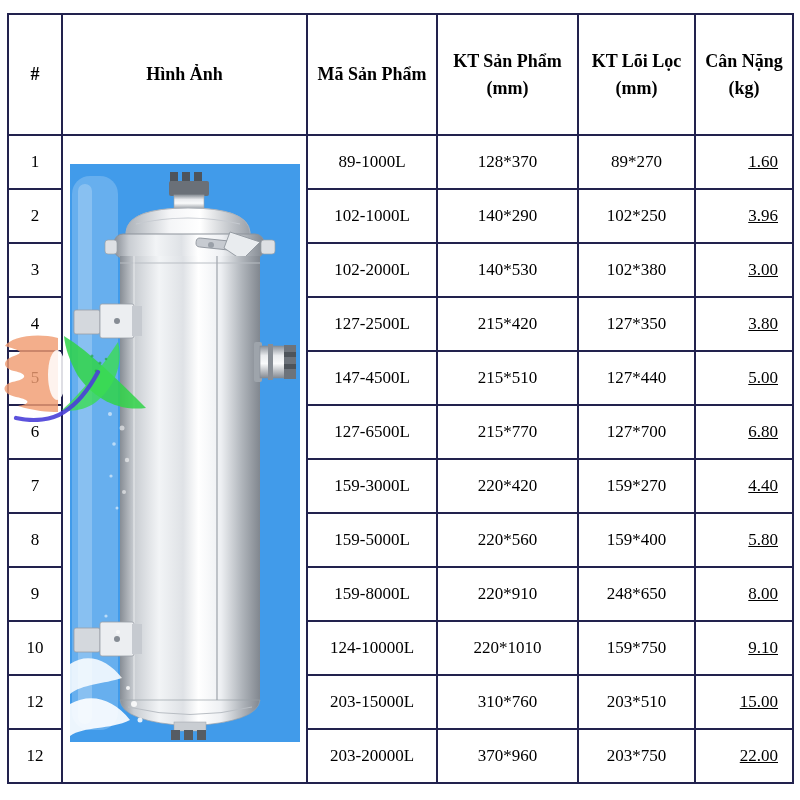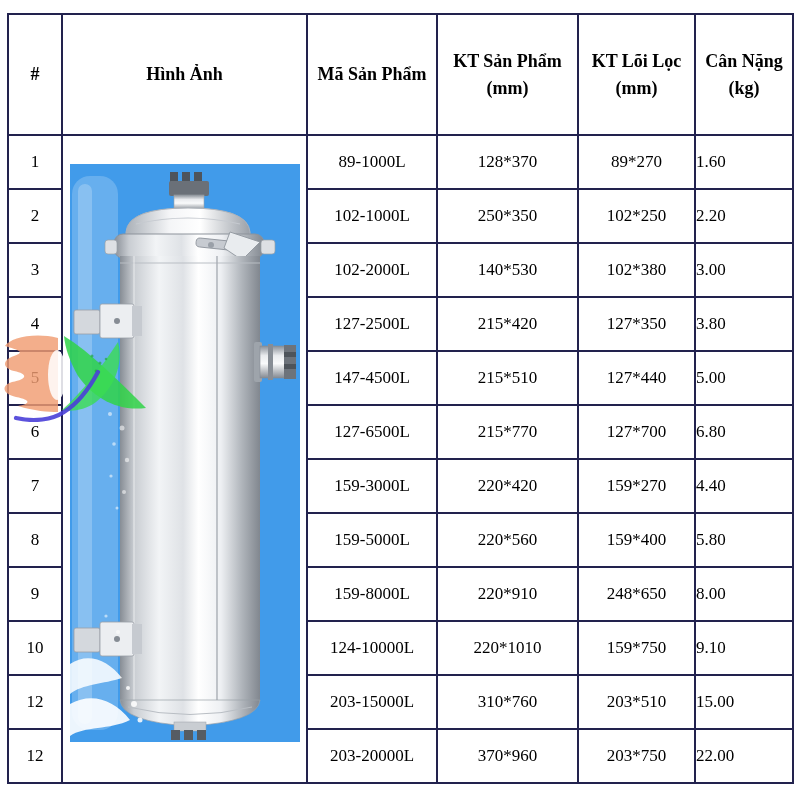--- a/index.html
+++ b/index.html
@@ -13,21 +13,21 @@
   }
   .spec th, .spec td { border:2px solid #22224e; padding:0; background:#ffffff; }
   .spec th {
     font-size:18px; font-weight:bold; text-align:center;
     vertical-align:middle; line-height:1.45;
   }
   tr.head { height:121px; }
   tr.data { height:54px; }
   td.cell-no     { text-align:center; font-size:17px; }
   td.cell-center { text-align:center; font-size:17px;margin-left:8px; }
-  td.cell-right  { text-align:left; font-size:17px; padding-right:6px; }
+  td.cell-right  { text-align:right; font-size:17px; padding-right:14px;text-decoration:underline; }
   td.photo-cell  { vertical-align:top; }
   .photo-wrap { width:230px; margin:28px auto 0 auto; line-height:0; }
   .watermark { position:absolute; left:0px; top:332px; width:150px; height:90px; line-height:0; }
 </style>
 </head>
 <body>
 
 <div class="page">
 
   <table class="spec">
@@ -159,23 +159,23 @@
       </td>
       <td class="cell-center">89-1000L</td>
       <td class="cell-center">128*370</td>
       <td class="cell-center">89*270</td>
       <td class="cell-right">1.60</td>
     </tr>
 
     <tr class="data">
       <td class="cell-no">2</td>
       <td class="cell-center">102-1000L</td>
-      <td class="cell-center">250*350</td>
+      <td class="cell-center">140*290</td>
       <td class="cell-center">102*250</td>
-      <td class="cell-right">2.20</td>
+      <td class="cell-right">3.96</td>
     </tr>
     <tr class="data">
       <td class="cell-no">3</td>
       <td class="cell-center">102-2000L</td>
       <td class="cell-center">140*530</td>
       <td class="cell-center">102*380</td>
       <td class="cell-right">3.00</td>
     </tr>
     <tr class="data">
       <td class="cell-no">4</td>

